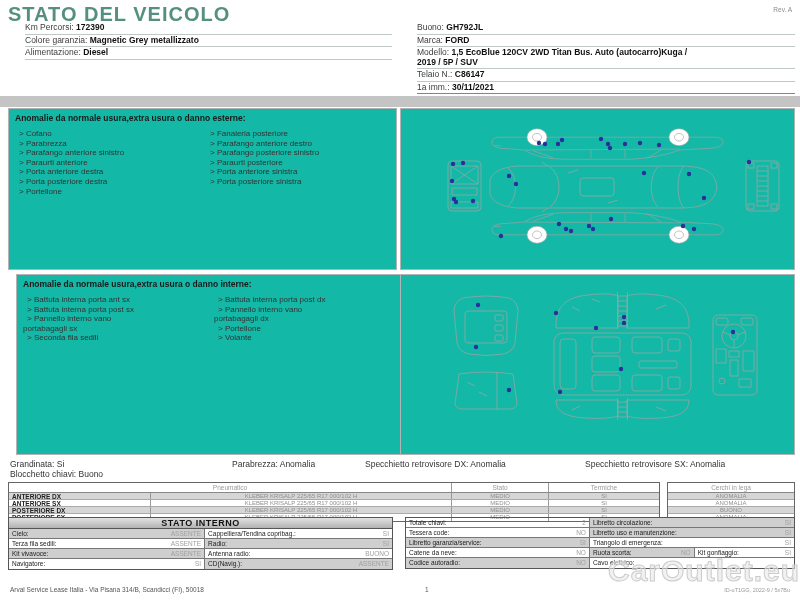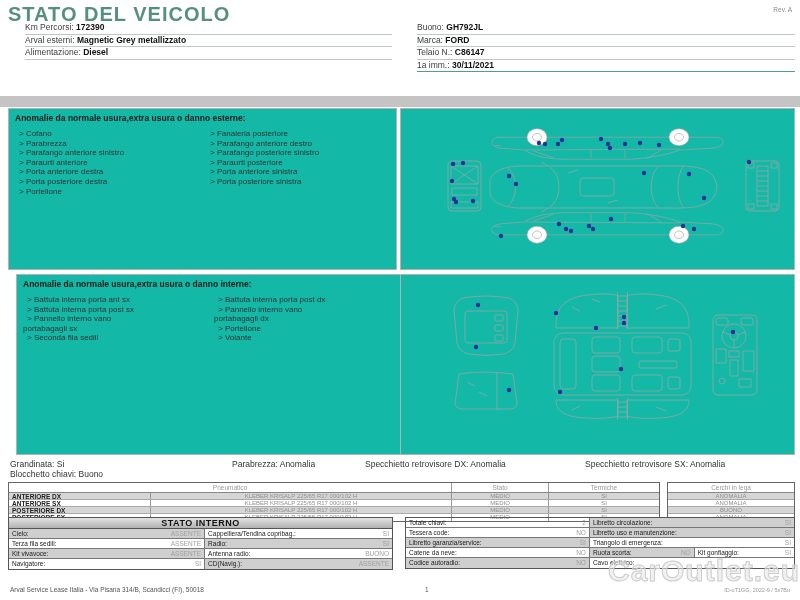--- a/index.html
+++ b/index.html
@@ -84,26 +84,28 @@
 </head>
 <body>
 
 <div id="page">
 
   <div class="title">STATO DEL VEICOLO</div>
   <div class="rev">Rev. A</div>
 
   <div class="info-block info-left" id="info-left">
       <div class="info-row"><span class="lbl">Km Percorsi: </span><span class="val">172390</span></div>
-      <div class="info-row"><span class="lbl">Arval esterni: </span><span class="val">Magnetic Grey metallizzato</span></div>
+      <div class="info-row"><span class="lbl">Colore garanzia: </span><span class="val">Magnetic Grey metallizzato</span></div>
       <div class="info-row"><span class="lbl">Alimentazione: </span><span class="val">Diesel</span></div>
     </div>
   <div class="info-block info-right" id="info-right">
       <div class="info-row"><span class="lbl">Buono: </span><span class="val">GH792JL</span></div>
       <div class="info-row"><span class="lbl">Marca: </span><span class="val">FORD</span></div>
+      <div class="info-row"><span class="lbl">Modello: </span><span class="val">1,5 EcoBlue 120CV 2WD Titan Bus. Auto (autocarro)Kuga /
+2019 / 5P / SUV</span></div>
       <div class="info-row"><span class="lbl">Telaio N.: </span><span class="val">C86147</span></div>
       <div class="info-row"><span class="lbl">1a imm.: </span><span class="val">30/11/2021</span></div>
     </div>
 
   <div class="grayband"></div>
 
   <div class="panel panel-ext-text">
     <h3>Anomalie da normale usura,extra usura o danno esterne:</h3>
     <div class="acol c1" id="ext-col1">
         <div class="item">&gt; Cofano</div>

